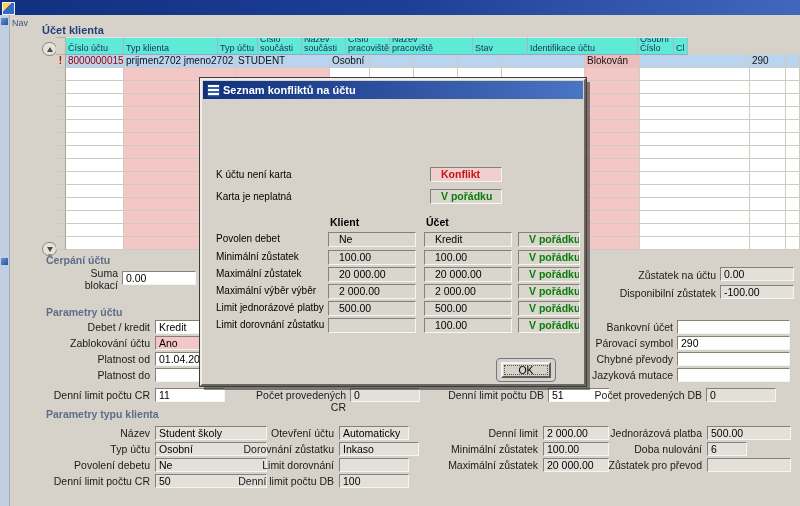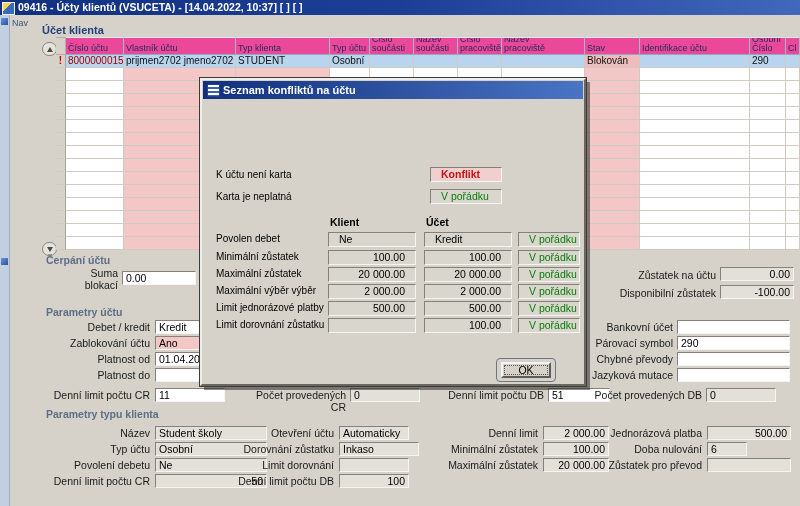--- a/index.html
+++ b/index.html
@@ -24,72 +24,71 @@
 
   
   .recnav{position:absolute;width:15px;height:14px;border:1px solid #8a867e;border-radius:7px;background:#e6e3dc;padding:0;}
   .tri{display:block;margin:0 auto;width:0;height:0;border-left:3px solid transparent;border-right:3px solid transparent;}
   .tri.up{border-bottom:5px solid #4a4a44;}
   .tri.down{border-top:5px solid #4a4a44;}
 
   
   .table{position:absolute;left:56px;top:37px;width:744px;}
   .thead{display:flex;height:18px;}
-  .th{box-sizing:border-box;background:#ec4899;border-top:1px solid #dbe6f2;border-right:1px solid #a3b6d0;border-bottom:1px solid #93a7c4;
+  .th{box-sizing:border-box;background:#5eead4;border-top:1px solid #dbe6f2;border-right:1px solid #a3b6d0;border-bottom:1px solid #93a7c4;
       font-size:9px;color:#1d2c5e;display:flex;align-items:flex-end;padding:1px 2px;white-space:pre-line;line-height:9px;overflow:hidden;}
   .th.thm{background:#d6d2ca;border-color:#b4b0a6;}
   .trow{display:flex;height:13px;}
   .td{box-sizing:border-box;border-right:1px solid #cfcbc1;border-bottom:1px solid #cfcbc1;background:#fff;
       font-size:10px;line-height:12px;padding:0 2px;white-space:nowrap;overflow:hidden;color:#111;}
   .td.marker{background:#d6d2ca;border-right:1px solid #a8a49a;text-align:center;padding:0;}
   .td.alert{color:#cc0000;font-weight:bold;}
   .td.pinkc{background:#f4c7c7;}
   .td.sel{background:#b9d4ee;}
   .td.stavsel{background:#eebcbc;}
   .td.acctnum{color:#a40000;}
 
   
   .lbl{position:absolute;font-size:10.5px;color:#1a1a1a;text-align:right;line-height:12px;}
   .fld{position:absolute;box-sizing:border-box;height:14px;background:#fff;color:#000;
        border:1px solid;border-color:#85817a #f7f5f1 #f7f5f1 #85817a;
        font-size:10.5px;line-height:12px;padding:0 3px;white-space:nowrap;overflow:hidden;}
   .fld.gray{background:#e3e0d9;}
   .fld.pink{background:#f4c7c7;}
-  .num{text-align:right;}
+  .num{text-align:left;}
 
   
   .dlg{position:absolute;left:200px;top:78px;width:386px;height:308px;background:#d6d2ca;z-index:10;
        border:2px solid;border-color:#f0eee8 #6b675f #6b675f #f0eee8;outline:1px solid #3c3c3c;
        box-shadow:4px 4px 0 rgba(25,25,25,0.5);box-sizing:border-box;}
   .dlg-title{position:absolute;left:1px;top:1px;right:1px;height:18px;
        background:linear-gradient(90deg,#10307c,#4a74c4);color:#fff;font-size:11px;font-weight:bold;line-height:18px;padding-left:20px;}
   .dlg-ico{position:absolute;left:4px;top:3px;width:11px;height:11px;background:#fff;border:1px solid #23408e;
        background-image:repeating-linear-gradient(#fff 0 2px,#3a62b0 2px 4px);}
   .dlg-intro{position:absolute;left:34px;top:26px;width:330px;font-size:11px;color:#000;line-height:14px;white-space:pre-line;}
   .dlbl{position:absolute;font-size:10px;color:#000;line-height:12px;white-space:nowrap;}
   .dhdr{position:absolute;font-size:10.5px;font-weight:bold;color:#000;}
   .dfld{position:absolute;box-sizing:border-box;height:15px;background:#d9d6ce;color:#000;
        border:1px solid;border-color:#85817a #f7f5f1 #f7f5f1 #85817a;
        font-size:10.5px;line-height:13px;padding:0 10px;white-space:nowrap;overflow:hidden;}
-  .dfld.ok{color:#0b7c0b;font-weight:normal;}
+  .dfld.ok{color:#0b7c0b;font-weight:bold;}
   .dfld.bad{color:#c41212;font-weight:bold;background:#f2cfcf;}
   .ok-frame{position:absolute;left:294px;top:278px;width:60px;height:24px;border:1px solid #6d7688;border-radius:4px;box-sizing:border-box;}
   .ok-btn{position:absolute;left:299px;top:282px;width:50px;height:16px;background:#d6d2ca;
        border:2px solid;border-color:#f6f4f0 #5f5b55 #5f5b55 #f6f4f0;
        font-family:"Liberation Sans",sans-serif;font-size:10.5px;line-height:10px;padding:0;
        outline:1px dotted #555;outline-offset:-4px;}
 </style>
 </head>
 <body>
 
 <div class="screen">
 
   <div class="titlebar">
     <span class="app-ico"></span>
-    <span class="title-text">09416 - Účty klientů (VSUCETA) - [14.04.2022, 10:37]  [ ]  [ ]</span>
   </div>
 
   <div class="side">
     <span class="side-ico" style="top:3px"></span>
     <span class="side-ico" style="top:243px"></span>
   </div>
   <div class="navlbl">Nav</div>
 
   <div class="pgtitle">Účet klienta</div>
 
@@ -97,21 +96,20 @@
       <i class="tri up"></i>
     </button>
   <button class="recnav" style="left:42px;top:242px">
       <i class="tri down"></i>
     </button>
 
   <div class="table">
     <div class="thead">
         <div class="th thm" style="width: 10px;"></div>
         <div class="th" style="width: 58px;">Číslo účtu</div>
-        <div class="th" style="width: 112px;">Vlastník účtu</div>
         <div class="th" style="width: 94px;">Typ klienta</div>
         <div class="th" style="width: 40px;">Typ účtu</div>
         <div class="th" style="width: 44px;">Číslo
 součásti</div>
         <div class="th" style="width: 44px;">Název
 součásti</div>
         <div class="th" style="width: 44px;">Číslo
 pracoviště</div>
         <div class="th" style="width: 83px;">Název
 pracoviště</div>

